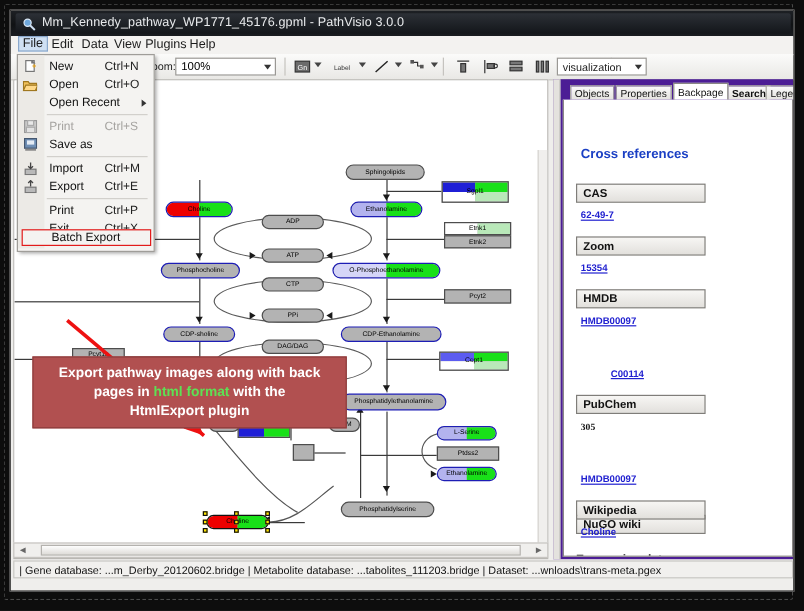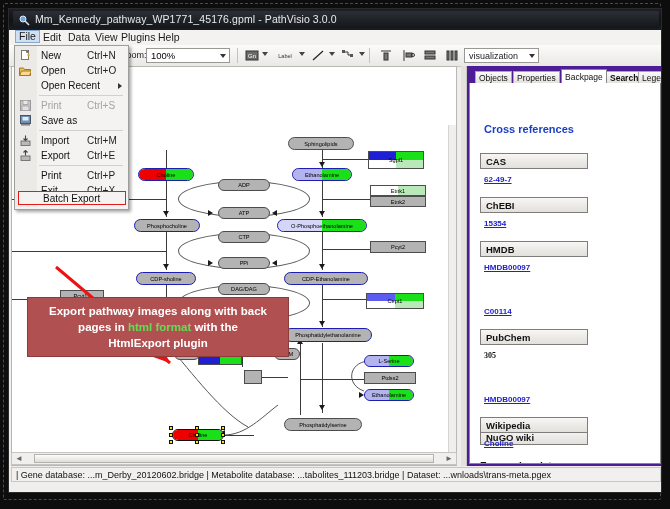--- a/index.html
+++ b/index.html
@@ -499,30 +499,30 @@
 
       <div id="panel-body">
         <div id="xref-title">Cross references</div>
 
         <div class="xbox" style="top:70px;">
           <div class="t">CAS</div>
           </div>
         <div class="xval" style="top:92px;">62-49-7</div>
 
         <div class="xbox" style="top:114px;">
-          <div class="t">ChEBI</div>
+          <div class="t">Zoom</div>
           </div>
         <div class="xval" style="top:136px;">15354</div>
 
         <div class="xbox" style="top:158px;">
           <div class="t">HMDB</div>
           </div>
         <div class="xval" style="top:180px;">HMDB00097</div>
 
-        <div class="xval" style="top:224px;">C00114</div>
+        <div class="xval" style="top:224px;margin-left:25px;">C00114</div>
 
         <div class="xbox" style="top:246px;">
           <div class="t">PubChem</div>
           </div>
         <div class="xval plain" style="top:268px;">305</div>
 
         <div class="xbox" style="top:302px;margin-top:44px;">
           <div class="t">NuGO wiki</div>
           </div>
         <div class="xval" style="top:312px;">HMDB00097</div>

